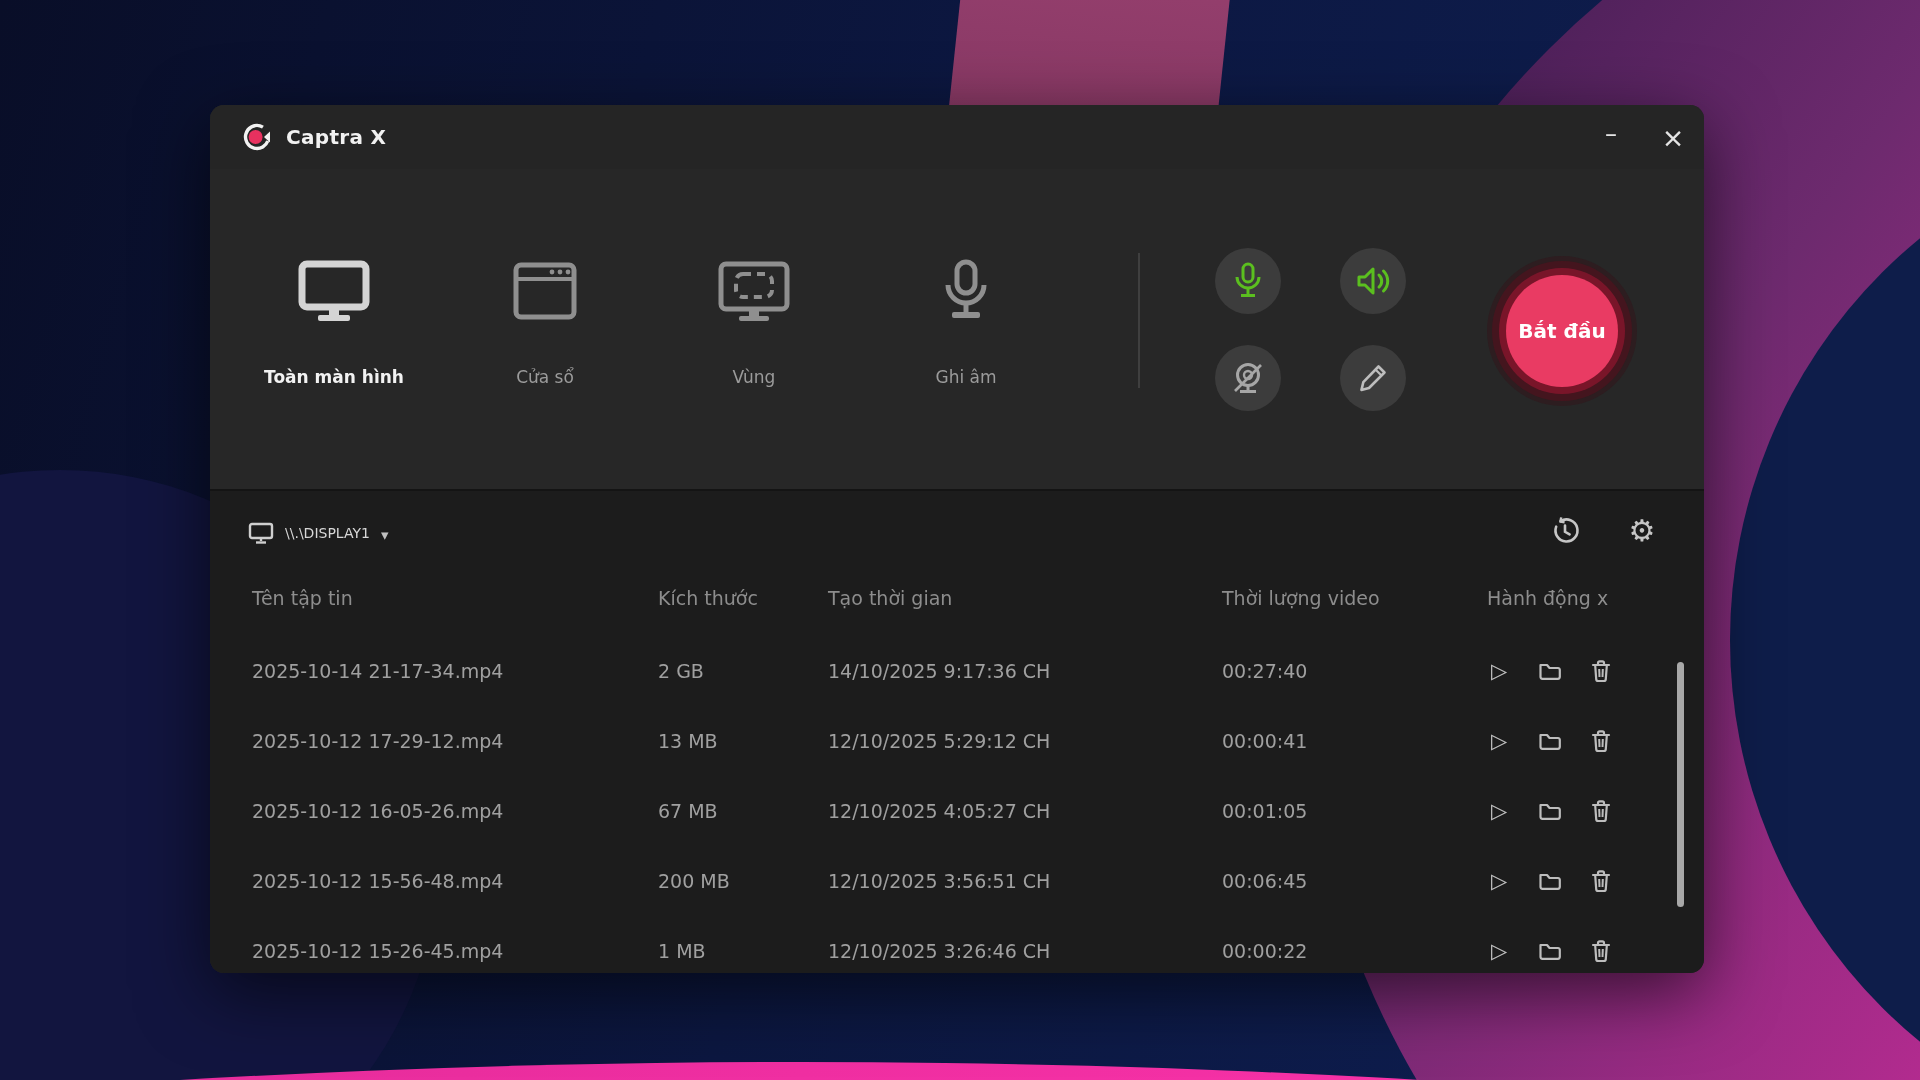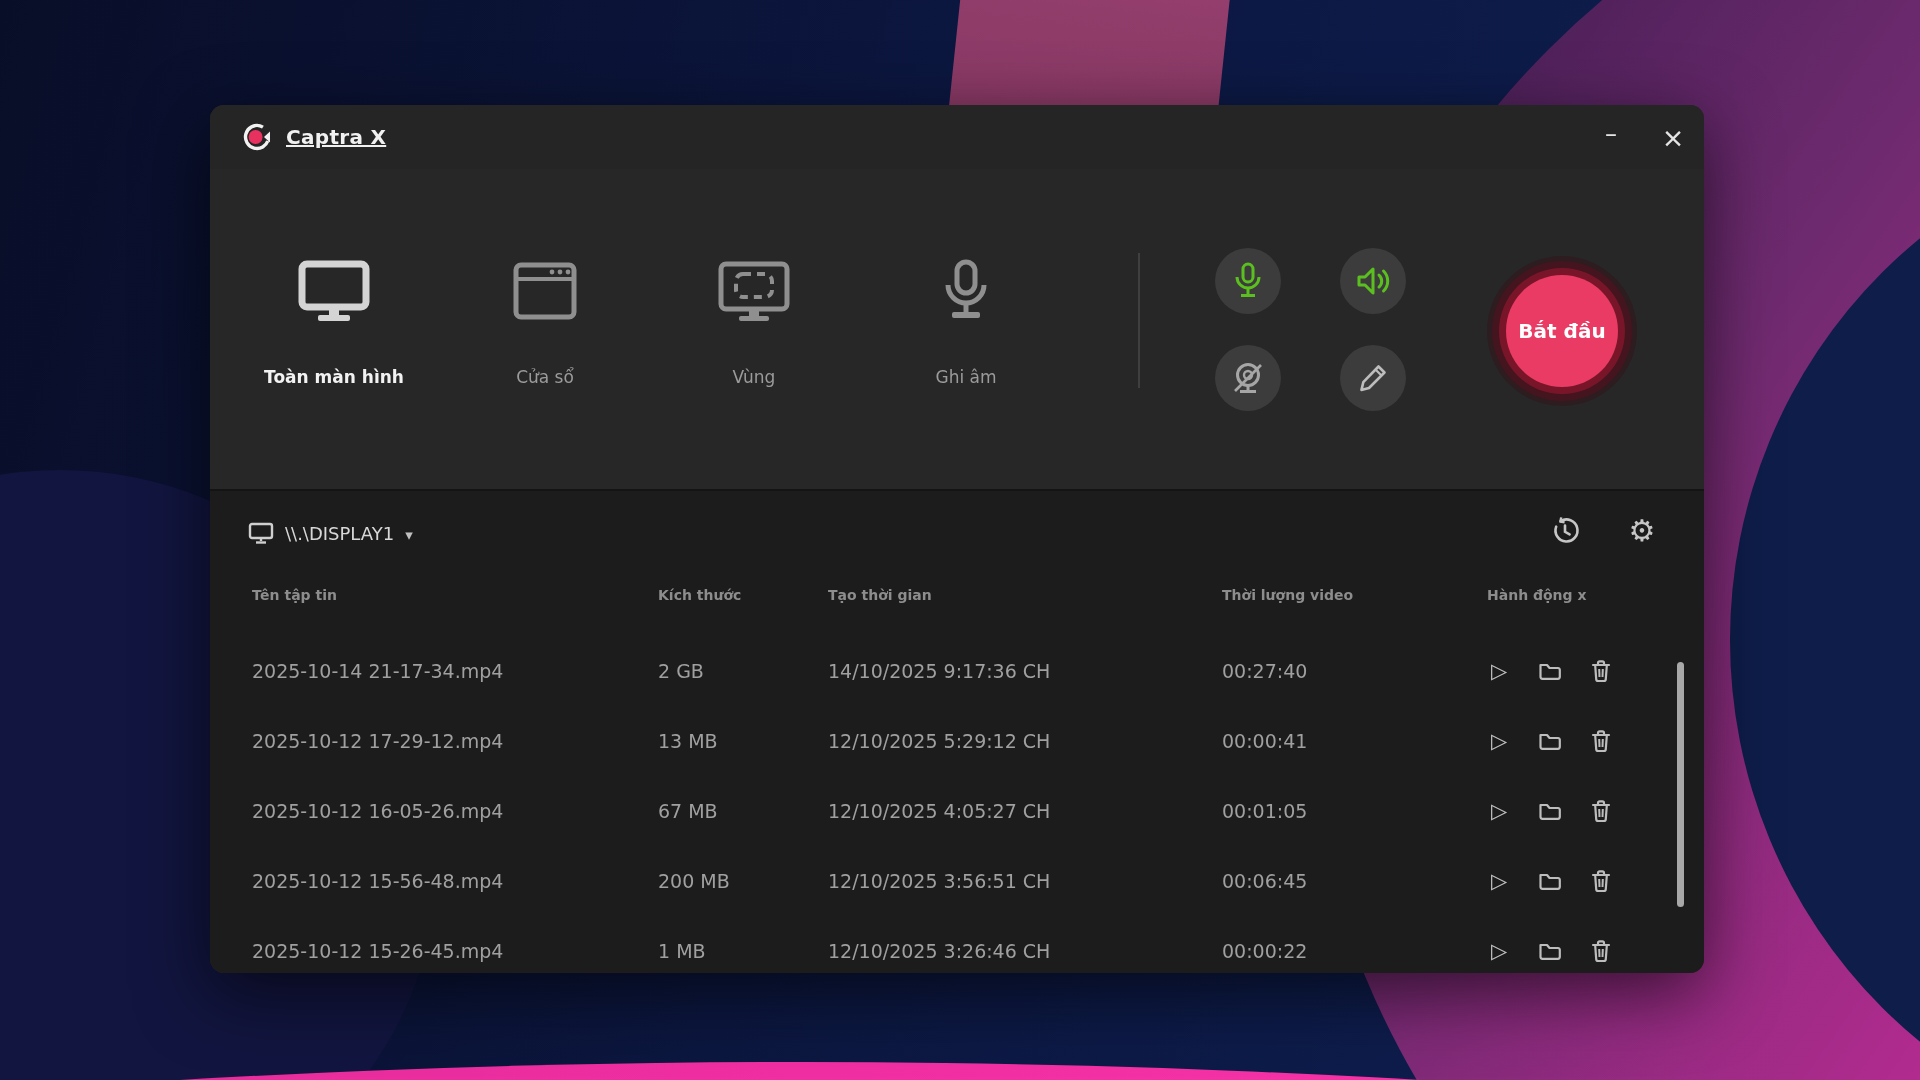--- a/index.html
+++ b/index.html
@@ -14,21 +14,21 @@
         background:linear-gradient(125deg,#3f1c50 6%,#6d2a6e 28%,#b92b92 55%,#ee2f9e 78%);}
   .ring-hole{left:1730px;top:120px;width:1040px;height:1040px;border-radius:50%;background:#0e1d4a;}
   .bottom-arc{left:-2139px;top:1062px;width:5878px;height:1600px;border-radius:50%;
         background:linear-gradient(90deg,#d62a92 20%,#f02fa2 50%,#ff35ad 75%);}
 
   .window{position:absolute;left:210px;top:105px;width:1494px;height:868px;border-radius:14px;
           background:#272727;box-shadow:0 20px 70px rgba(0,0,0,.6);overflow:hidden;}
   .titlebar{position:absolute;left:0;top:0;width:100%;height:64px;background:#252525;
             display:flex;align-items:center;}
   .logo{margin-left:32px;width:30px;height:30px;flex:0 0 auto;}
-  .title{margin-left:14px;color:#f1f1f1;font-size:20px;font-weight:600;letter-spacing:.3px;text-decoration:underline;}
+  .title{margin-left:14px;color:#f1f1f1;font-size:20px;font-weight:600;letter-spacing:.3px;}
   .win-controls{position:absolute;right:0;top:0;height:64px;display:flex;align-items:center;}
   .win-btn{width:62px;height:64px;display:flex;align-items:center;justify-content:center;
            color:#e4e4e4;cursor:default;}
   .win-btn.min{font-size:24px;padding-bottom:6px;}
   .win-btn.close{font-size:27px;}
 
   .mode-section{position:absolute;left:0;top:64px;width:100%;height:320px;background:#272727;}
   .mode-item{position:absolute;top:72px;width:220px;text-align:center;}
   .mode-icon-box{height:100px;display:flex;align-items:center;justify-content:center;}
   .mode-label{margin-top:26px;font-size:17px;color:#9b9b9b;}
@@ -40,27 +40,27 @@
   .start-wrap{position:absolute;left:1277px;top:87px;width:150px;height:150px;
           display:flex;align-items:center;justify-content:center;}
   .start-btn{width:112px;height:112px;border-radius:50%;background:#e93b63;
           display:flex;align-items:center;justify-content:center;
           box-shadow:0 0 0 7px rgba(150,22,48,.65),0 0 0 14px rgba(92,13,28,.5),0 0 0 19px rgba(58,8,18,.3);}
   .start-btn span{color:#ffffff;font-size:20px;font-weight:700;}
 
   .library{position:absolute;left:0;top:384px;width:100%;height:484px;background:#1c1c1c;
            border-top:2px solid #141414;}
   .selector-row{position:absolute;left:38px;top:22px;height:40px;display:flex;align-items:center;gap:11px;}
-  .selector-label{color:#d8d8d8;font-size:18px;}
+  .selector-label{color:#d8d8d8;font-size:14px;}
   .caret{color:#c0c0c0;font-size:15px;padding-top:3px;}
   .lib-tools{position:absolute;right:46px;top:24px;display:flex;align-items:center;gap:46px;}
   .gear-glyph{color:#c6c6c6;font-size:30px;line-height:1;}
 
   .thead{position:absolute;left:0;top:96px;width:100%;height:40px;}
-  .thead .cell{color:#8d8d8d;font-size:14px;font-weight:bold;}
+  .thead .cell{color:#8d8d8d;font-size:19px;}
   .cell{position:absolute;white-space:nowrap;}
   .c0{left:42px;} .c1{left:448px;} .c2{left:618px;} .c3{left:1012px;} .c4{left:1277px;}
   .trow{position:absolute;left:0;width:100%;height:70px;}
   .trow .cell{color:#a0a0a0;font-size:19px;top:50%;transform:translateY(-50%);}
   .r0{top:145px;} .r1{top:215px;} .r2{top:285px;} .r3{top:355px;} .r4{top:425px;}
   .actions{display:flex;align-items:center;gap:27px;}
   .action-btn{display:flex;align-items:center;justify-content:center;width:24px;height:24px;}
   .play-glyph{color:#c2c2c2;font-size:21px;line-height:1;}
   .scroll-thumb{position:absolute;left:1467px;top:171px;width:7px;height:245px;border-radius:4px;background:#a8a8a8;}
 </style>

